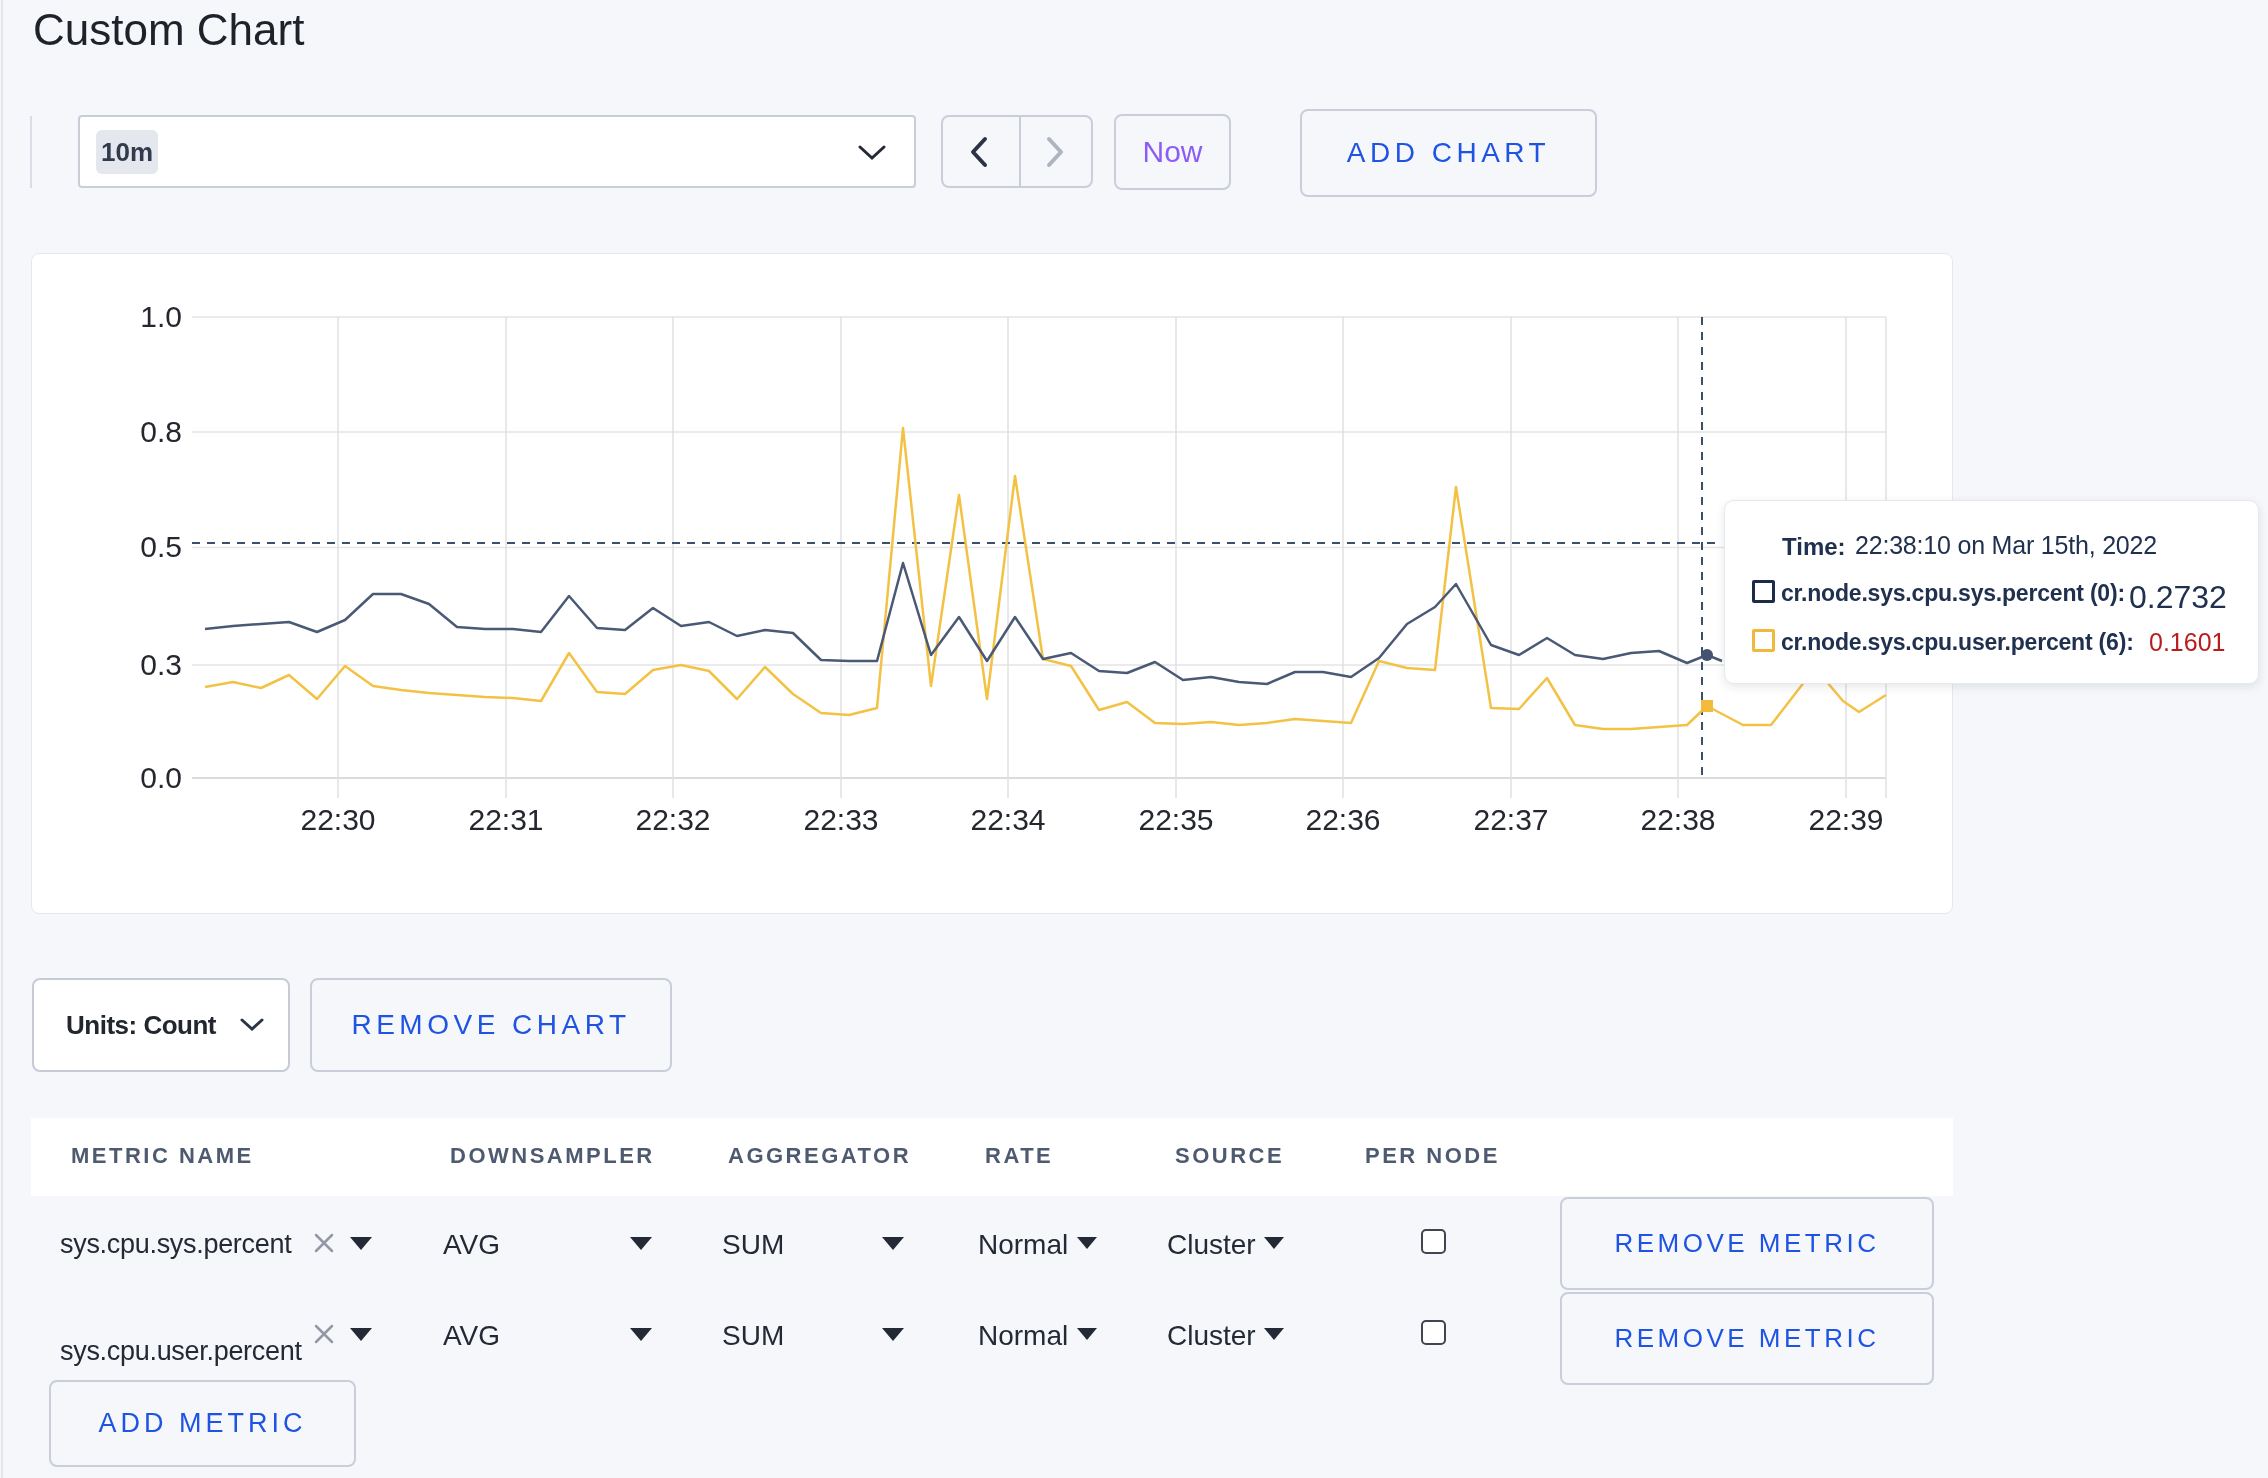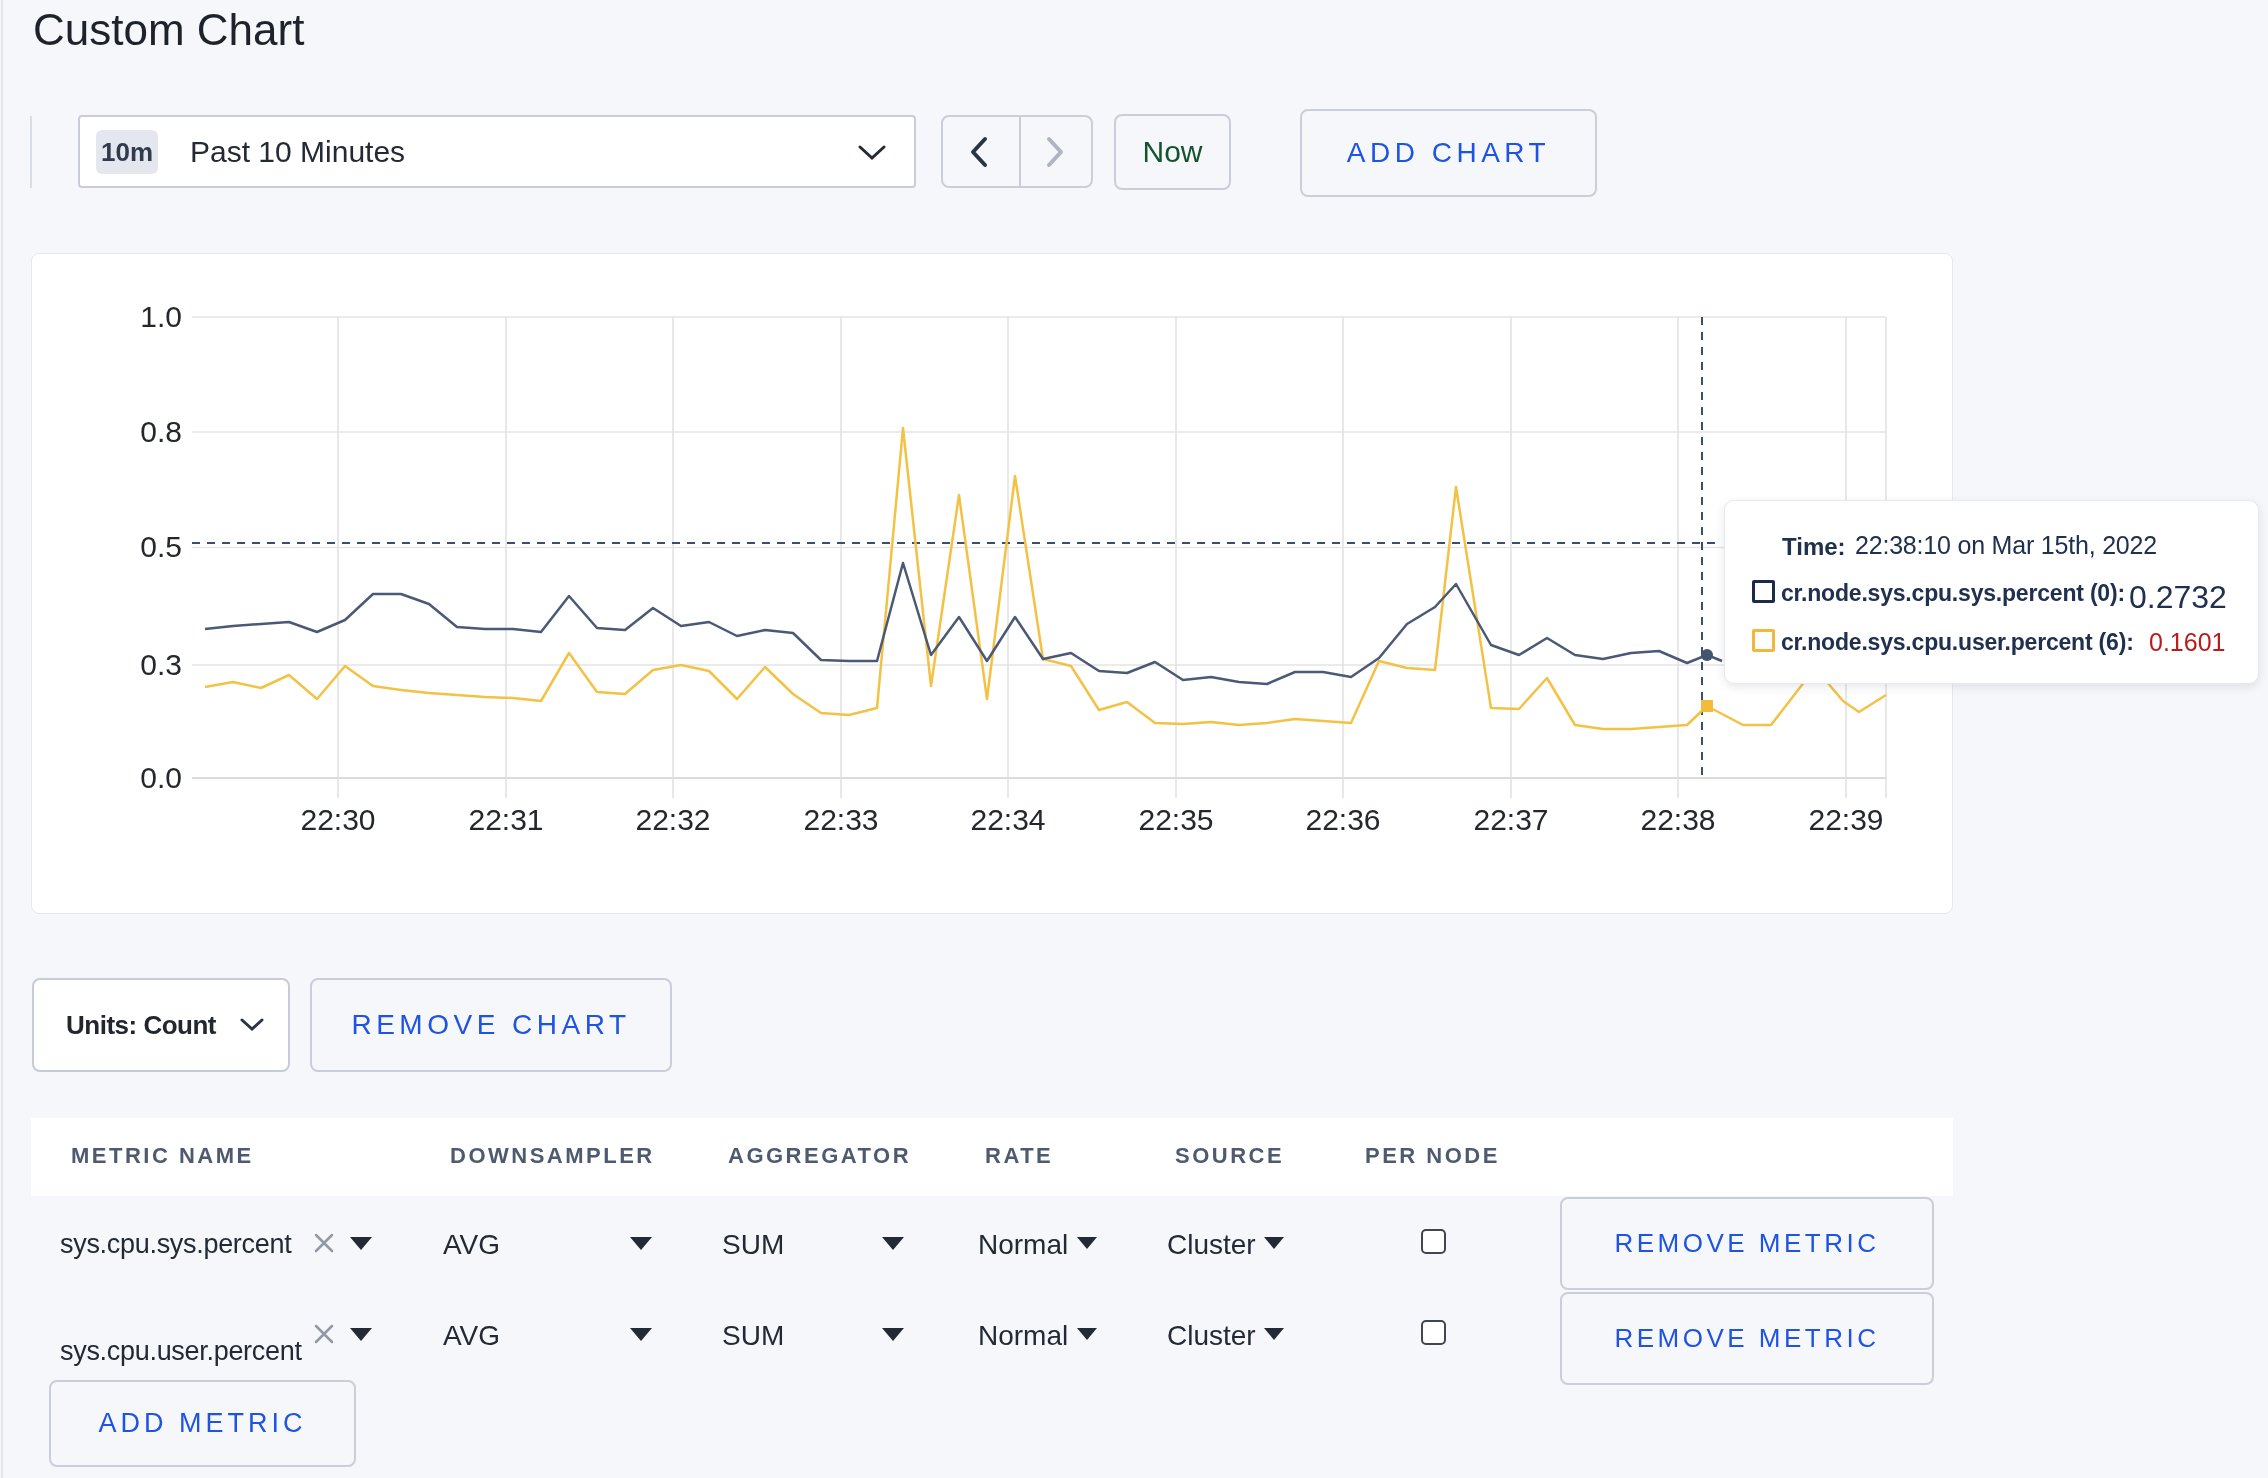--- a/index.html
+++ b/index.html
@@ -18,37 +18,36 @@
 <body>
 
 <div class="abs" style="left:1px;top:0;width:2px;height:1478px;background:#E4E6EB;"></div>
 
 <div class="abs" style="left:33px;top:6px;font-size:44px;line-height:48px;color:#1E222B;">Custom Chart</div>
 
 <div class="abs" style="left:30px;top:116px;width:2px;height:72px;background:#D9DDE5;"></div>
 
 <div class="abs" style="left:78px;top:115px;width:838px;height:73px;background:#fff;border:2px solid #C8CDD8;border-radius:4px;box-sizing:border-box;">
   <div class="abs" style="left:16px;top:13px;width:62px;height:44px;background:#E4E7EE;border-radius:6px;display:flex;align-items:center;justify-content:center;font-size:26px;font-weight:bold;color:#323A4D;">10m</div>
-  <div class="abs" style="left:110px;top:0;height:69px;display:flex;align-items:center;font-size:30px;color:#242A35;">Past 10 Minutes</div>
   <svg class="abs" style="left:778px;top:28px;" width="28" height="16" viewBox="0 0 28 16">
       <path d="M2 2 L14 13 L26 2" fill="none" stroke="#242A35" stroke-width="3" stroke-linecap="round"></path>
     </svg>
 </div>
 
 <div class="btn" style="left:941px;top:115px;width:152px;height:73px;">
   <div class="abs" style="left:76px;top:0;width:2px;height:69px;background:#C8CDD8;"></div>
   <svg class="abs" style="left:26px;top:19px;" width="20" height="32" viewBox="0 0 20 32">
       <path d="M16 3 L4 16 L16 29" fill="none" stroke="#2B3444" stroke-width="4" stroke-linecap="round" stroke-linejoin="round"></path>
     </svg>
   <svg class="abs" style="left:102px;top:19px;" width="20" height="32" viewBox="0 0 20 32">
       <path d="M4 3 L16 16 L4 29" fill="none" stroke="#AEB4C0" stroke-width="4" stroke-linecap="round" stroke-linejoin="round"></path>
     </svg>
 </div>
 
-<div class="btn" style="left:1114px;top:114px;width:117px;height:76px;font-size:30px;color:#14532d;">Now</div>
+<div class="btn" style="left:1114px;top:114px;width:117px;height:76px;font-size:30px;color:#8b5cf6;">Now</div>
 
 <div class="btn blue" style="left:1300px;top:109px;width:297px;height:88px;font-size:28px;letter-spacing:4.5px;">ADD CHART</div>
 
 <div class="abs" style="left:31px;top:253px;width:1922px;height:661px;background:#fff;border:1px solid #E4E8EE;border-radius:8px;box-sizing:border-box;"></div>
 
 <svg class="abs" style="left:31px;top:253px;" width="1922" height="661" viewBox="0 0 1922 661">
 
   <g stroke="#E5E5E5" stroke-width="1.5">
     <line x1="161" y1="64" x2="1855" y2="64"></line>
     <line x1="161" y1="179" x2="1855" y2="179"></line>

